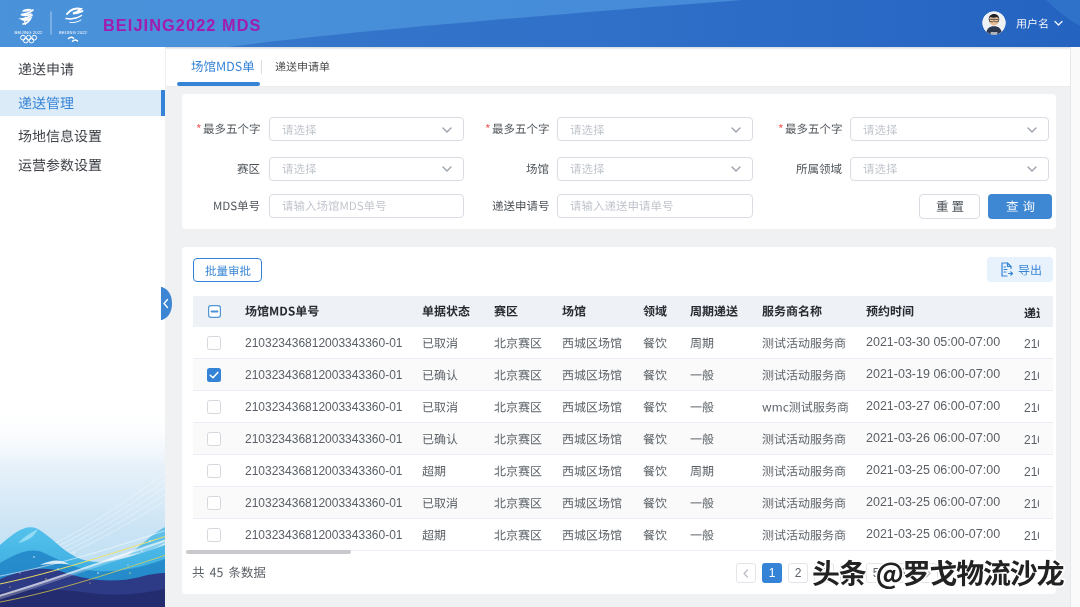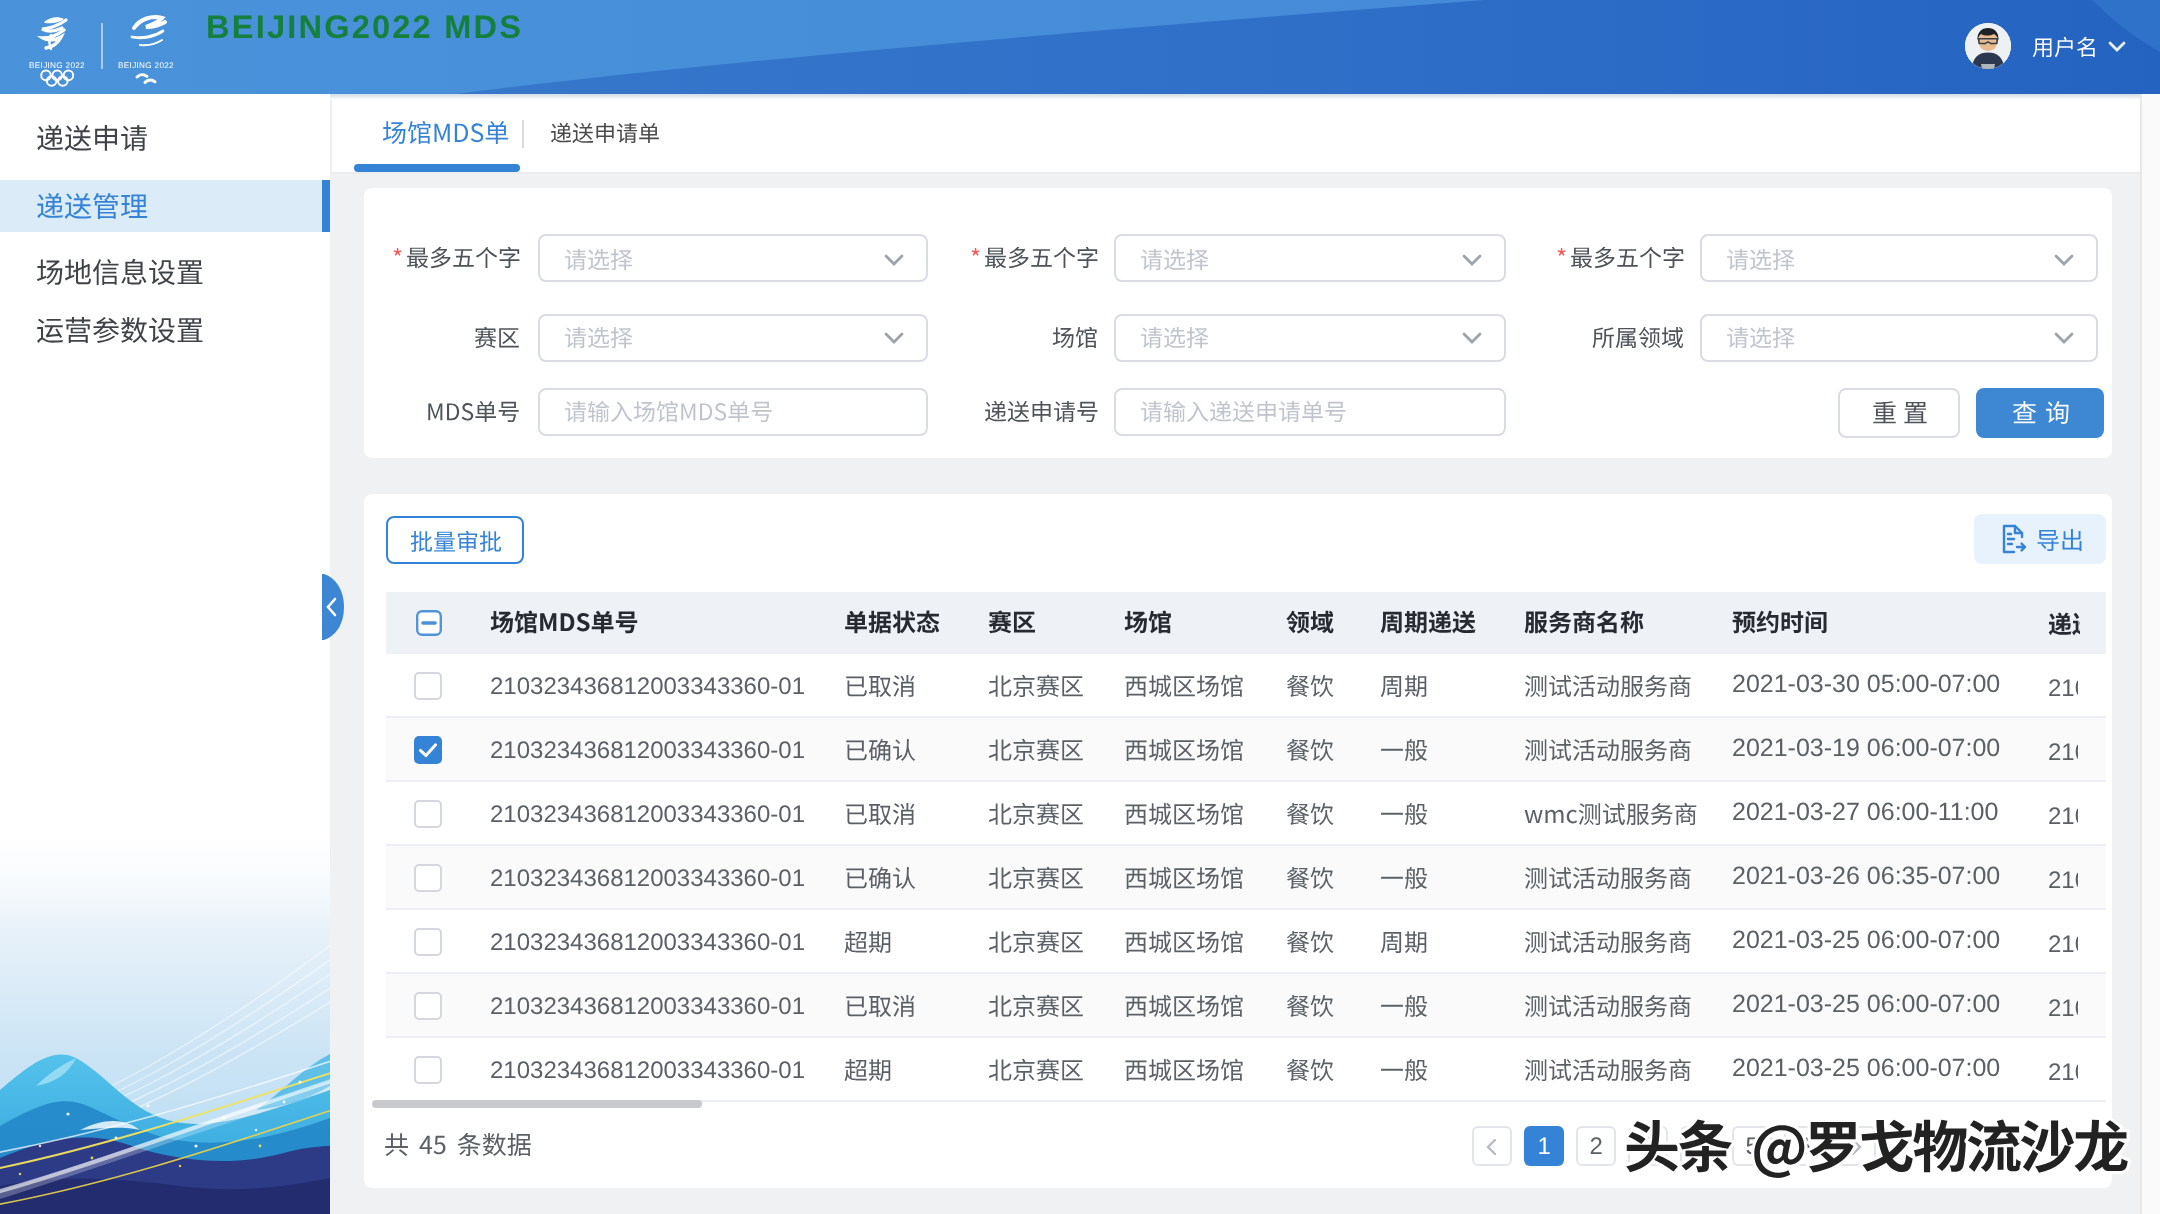--- a/index.html
+++ b/index.html
@@ -156,21 +156,21 @@
 <path d="M57 10 C60 5.5 66 3.5 71 5 C69 7 66 8.5 63 9.5 C66.5 9.5 70 8.5 72.5 7" stroke-width="2"></path>
 <path d="M56 14.5 C61 15.5 67 14.5 71.5 11.5" stroke-width="1.4"></path>
 <path d="M60 18.5 C64 19 68 18 71 16" stroke-width="1"></path>
 </g>
 <text x="63" y="29.8" font-size="4.1" fill="#fff" text-anchor="middle" font-family="Liberation Sans" letter-spacing="0.15">BEIJING 2022</text>
 <g fill="none" stroke="#fff" stroke-width="1.5" stroke-linecap="round">
 <path d="M58.5 34.5 C60 33 62 33 63.5 34.2"></path>
 <path d="M62.5 37.2 C64 35.7 66 35.7 67.5 36.9"></path>
 </g>
 </svg>
-<div style="position:absolute;left:103.0px;top:2px;font:700 16.3px 'Liberation Sans',sans-serif;color:#15803d;letter-spacing:1.10px;line-height:24.5px;white-space:nowrap">BEIJING2022 MDS</div>
+<div style="position:absolute;left:103.0px;top:13px;font:700 16.3px 'Liberation Sans',sans-serif;color:#a21caf;letter-spacing:1.10px;line-height:24.5px;white-space:nowrap">BEIJING2022 MDS</div>
 <svg class="abs" style="left:982;top:11" width="24" height="24" viewBox="0 0 24 24">
 <circle cx="12" cy="12" r="11.5" fill="#f4f6f8"></circle>
 <clipPath id="avc">
       <circle cx="12" cy="12" r="11.5"></circle>
     </clipPath>
 <g clip-path="url(#avc)">
 <rect x="0" y="0" width="24" height="24" fill="#eef1f4"></rect>
 <path d="M4 24 C4 17.5 7.5 15.2 12 15.2 C16.5 15.2 20 17.5 20 24Z" fill="#2c3850"></path>
 <path d="M8.5 21 L15.5 21 L15 24 L9 24Z" fill="#e8ecef" opacity="0.7"></path>
 <circle cx="12" cy="9.6" r="4.9" fill="#e9bb90"></circle>
@@ -750,21 +750,21 @@
         <use href="#gR0077" xlink:href="#gR0077" x="0"></use>
         <use href="#gR006D" xlink:href="#gR006D" x="802"></use>
         <use href="#gR0063" xlink:href="#gR0063" x="1728"></use>
         <use href="#gR6D4B" xlink:href="#gR6D4B" x="2238"></use>
         <use href="#gR8BD5" xlink:href="#gR8BD5" x="3238"></use>
         <use href="#gR670D" xlink:href="#gR670D" x="4238"></use>
         <use href="#gR52A1" xlink:href="#gR52A1" x="5238"></use>
         <use href="#gR5546" xlink:href="#gR5546" x="6238"></use>
       </g>
     </svg></div>
-<div style="position:absolute;left:866.0px;top:397.1px;font:400 12.5px 'Liberation Sans',sans-serif;color:#5a6066;letter-spacing:0.00px;line-height:18.8px;white-space:nowrap">2021-03-27 06:00-11:00</div>
+<div style="position:absolute;left:866.0px;top:397.1px;font:400 12.5px 'Liberation Sans',sans-serif;color:#5a6066;letter-spacing:0.00px;line-height:18.8px;white-space:nowrap">2021-03-27 06:00-07:00</div>
 <div class="abs" style="left:1024px;top:400.5px;width:15px;height:12px;overflow:hidden;font:12px 'Liberation Sans';color:#5a6066">210</div>
 <div class="abs" style="left:193px;top:423.0px;width:860px;height:32.0px;background:#fafafa;border-bottom:1px solid #ebeef5"></div>
 <div class="abs" style="left:207px;top:431.5px;width:14px;height:14px;background:#fff;border:1px solid #d4d7dd;border-radius:2.5px"></div>
 <div style="position:absolute;left:245.0px;top:429.5px;font:400 12.0px 'Liberation Sans',sans-serif;color:#5a6066;letter-spacing:0.00px;line-height:18.0px;white-space:nowrap">210323436812003343360-01</div>
 <div style="position:absolute;left:422.0px;top:432.5px;line-height:0"><svg width="36.0" height="12.0" viewBox="0 -880 3000 1000" style="overflow:visible">
       <g fill="#5a6066">
         <use href="#gR5DF2" xlink:href="#gR5DF2" x="0"></use>
         <use href="#gR786E" xlink:href="#gR786E" x="1000"></use>
         <use href="#gR8BA4" xlink:href="#gR8BA4" x="2000"></use>
       </g>
@@ -802,21 +802,21 @@
       <g fill="#5a6066">
         <use href="#gR6D4B" xlink:href="#gR6D4B" x="0"></use>
         <use href="#gR8BD5" xlink:href="#gR8BD5" x="1000"></use>
         <use href="#gR6D3B" xlink:href="#gR6D3B" x="2000"></use>
         <use href="#gR52A8" xlink:href="#gR52A8" x="3000"></use>
         <use href="#gR670D" xlink:href="#gR670D" x="4000"></use>
         <use href="#gR52A1" xlink:href="#gR52A1" x="5000"></use>
         <use href="#gR5546" xlink:href="#gR5546" x="6000"></use>
       </g>
     </svg></div>
-<div style="position:absolute;left:866.0px;top:429.1px;font:400 12.5px 'Liberation Sans',sans-serif;color:#5a6066;letter-spacing:0.00px;line-height:18.8px;white-space:nowrap">2021-03-26 06:35-07:00</div>
+<div style="position:absolute;left:866.0px;top:429.1px;font:400 12.5px 'Liberation Sans',sans-serif;color:#5a6066;letter-spacing:0.00px;line-height:18.8px;white-space:nowrap">2021-03-26 06:00-07:00</div>
 <div class="abs" style="left:1024px;top:432.5px;width:15px;height:12px;overflow:hidden;font:12px 'Liberation Sans';color:#5a6066">210</div>
 <div class="abs" style="left:193px;top:455.0px;width:860px;height:32.0px;background:#ffffff;border-bottom:1px solid #ebeef5"></div>
 <div class="abs" style="left:207px;top:463.5px;width:14px;height:14px;background:#fff;border:1px solid #d4d7dd;border-radius:2.5px"></div>
 <div style="position:absolute;left:245.0px;top:461.5px;font:400 12.0px 'Liberation Sans',sans-serif;color:#5a6066;letter-spacing:0.00px;line-height:18.0px;white-space:nowrap">210323436812003343360-01</div>
 <div style="position:absolute;left:422.0px;top:464.5px;line-height:0"><svg width="24.0" height="12.0" viewBox="0 -880 2000 1000" style="overflow:visible">
       <g fill="#5a6066">
         <use href="#gR8D85" xlink:href="#gR8D85" x="0"></use>
         <use href="#gR671F" xlink:href="#gR671F" x="1000"></use>
       </g>
     </svg></div>

